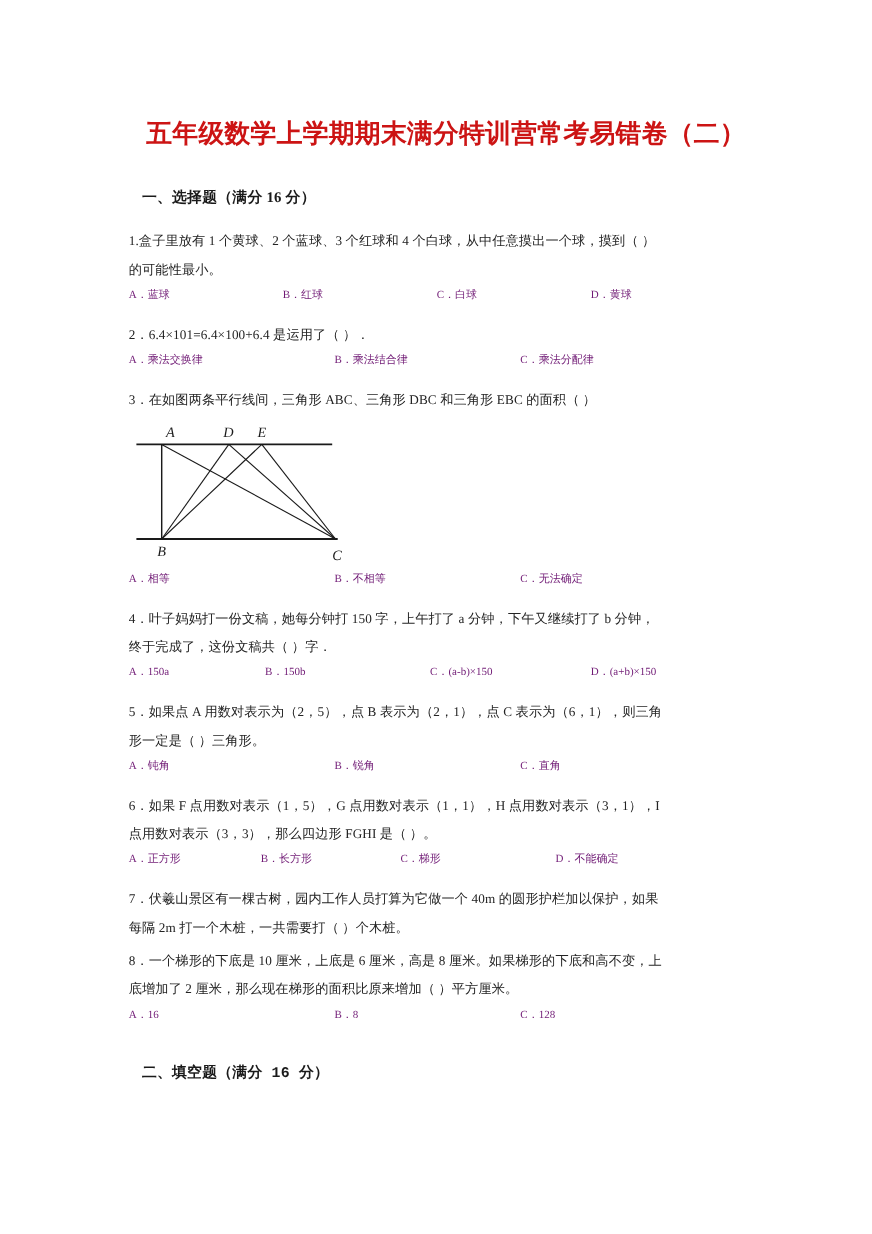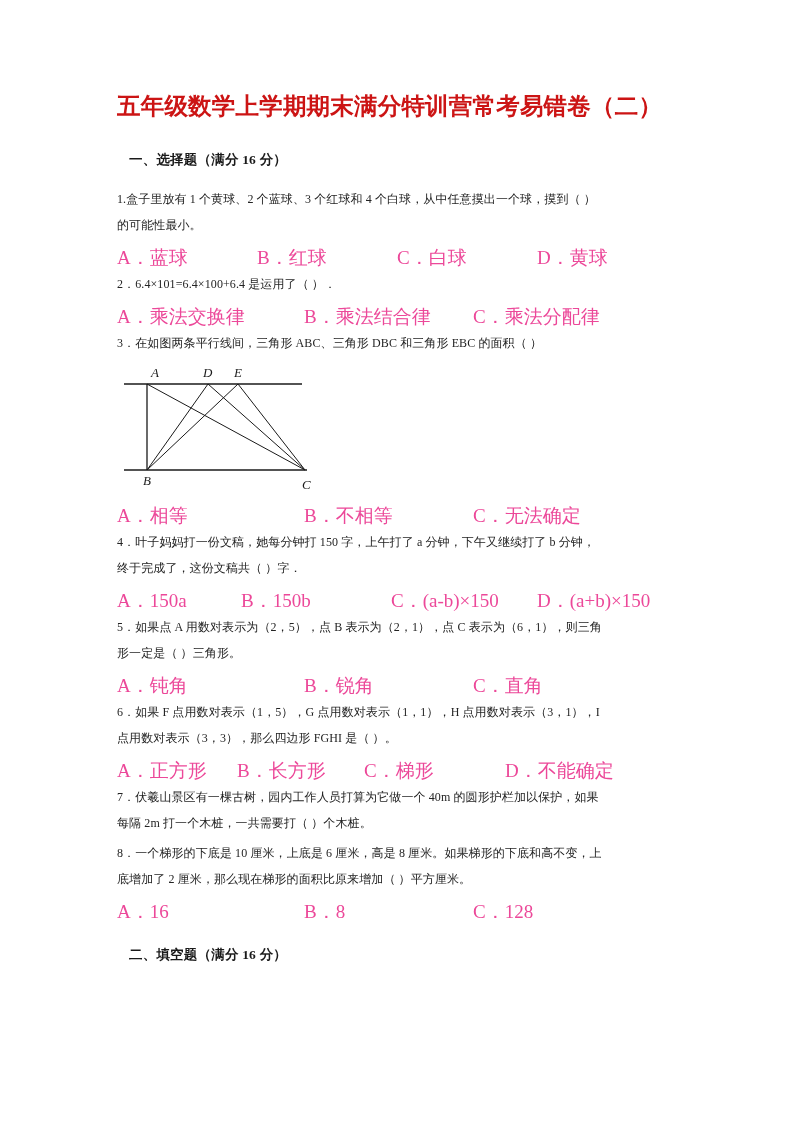--- a/index.html
+++ b/index.html
@@ -17,21 +17,21 @@
   }
   .page {
     position: absolute;
     left: 0; top: 0;
     width: 793px;
     height: 1122px;
     box-sizing: border-box;
     padding: 0 117px;
   }
   .doc-title {
-    margin: 0;
+    margin: 16px;
     padding-top: 92px;
     font-size: 23.5px;
     font-weight: bold;
     color: #cc1414;
     letter-spacing: 0.2px;
     line-height: 1.25;
     white-space: nowrap;
     font-family: "Liberation Serif", "DejaVu Serif", serif;
   }
   .section-head {
@@ -46,23 +46,23 @@
     font-size: 12px;
     line-height: 2.0;
     color: #232323;
     text-align: justify;
     margin: 0;
     padding-top: 6px;
     letter-spacing: 0.1px;
   }
   .q.tight { padding-top: 2px; }
   .opts {
-    font-size: 19px;
+    font-size: 10px;
     line-height: 2.0;
-    color: #ec4899;
+    color: #701a75;
     margin: 0;
     padding-top: 2px;
     position: relative;
     height: 27px;
   }
   .opt {
     position: absolute;
     top: 2px;
     white-space: nowrap;
   }
@@ -82,20 +82,21 @@
   .opts.fourq4 .opt:nth-child(3) { left: 274px; }
   .opts.fourq4 .opt:nth-child(4) { left: 420px; }
   .figure-wrap {
     padding-top: 4px;
     padding-left: 0px;
     height: 136px;
     position: relative;
   }
   .section-head.second {
     padding-top: 14px;
+    font-family: Liberation Mono, monospace;
   }
   .lbl {
     font-family: "Liberation Serif", "DejaVu Serif", serif;
     font-style: italic;
     font-size: 13px;
     fill: #1a1a1a;
   }
 </style>
 </head>
 <body>

